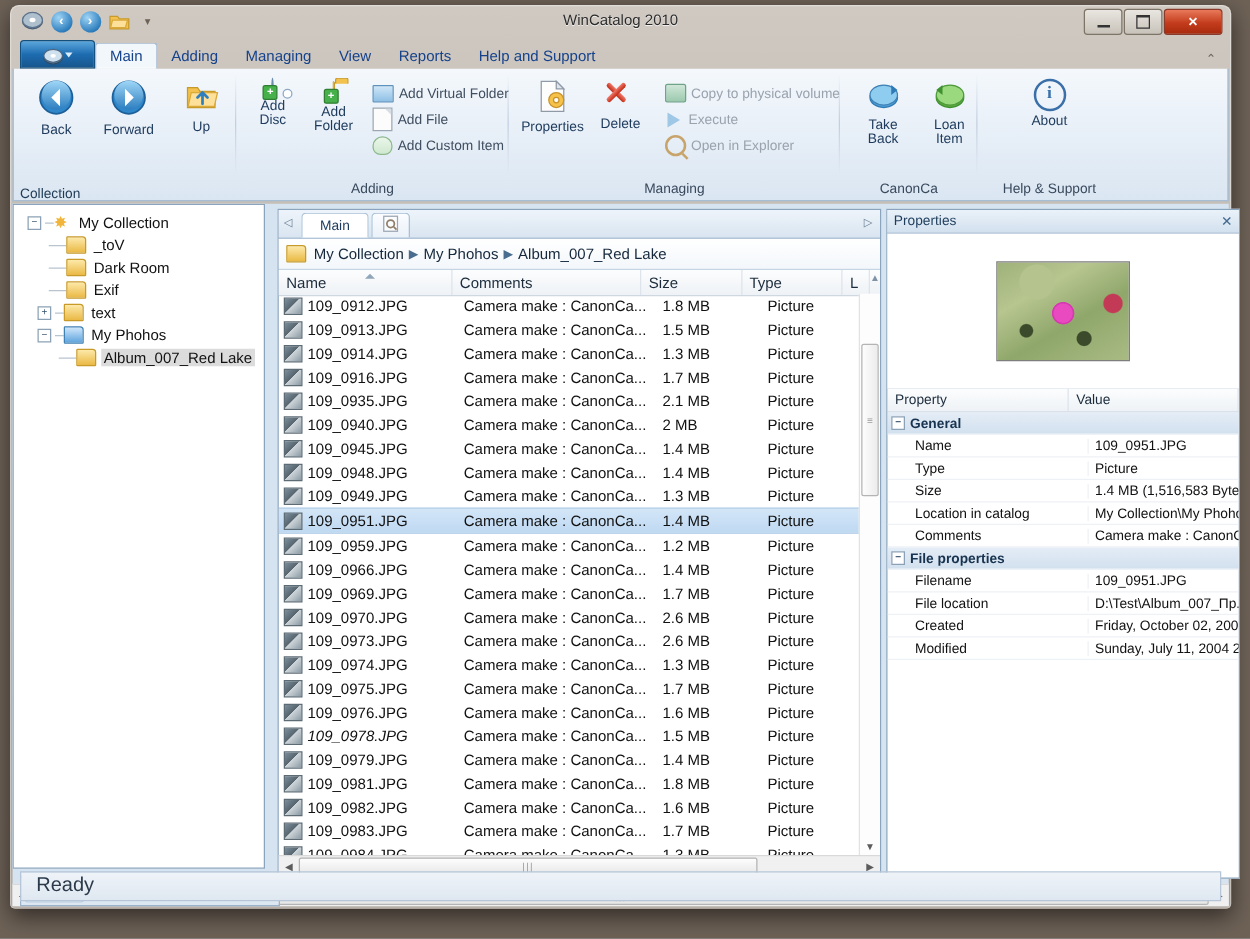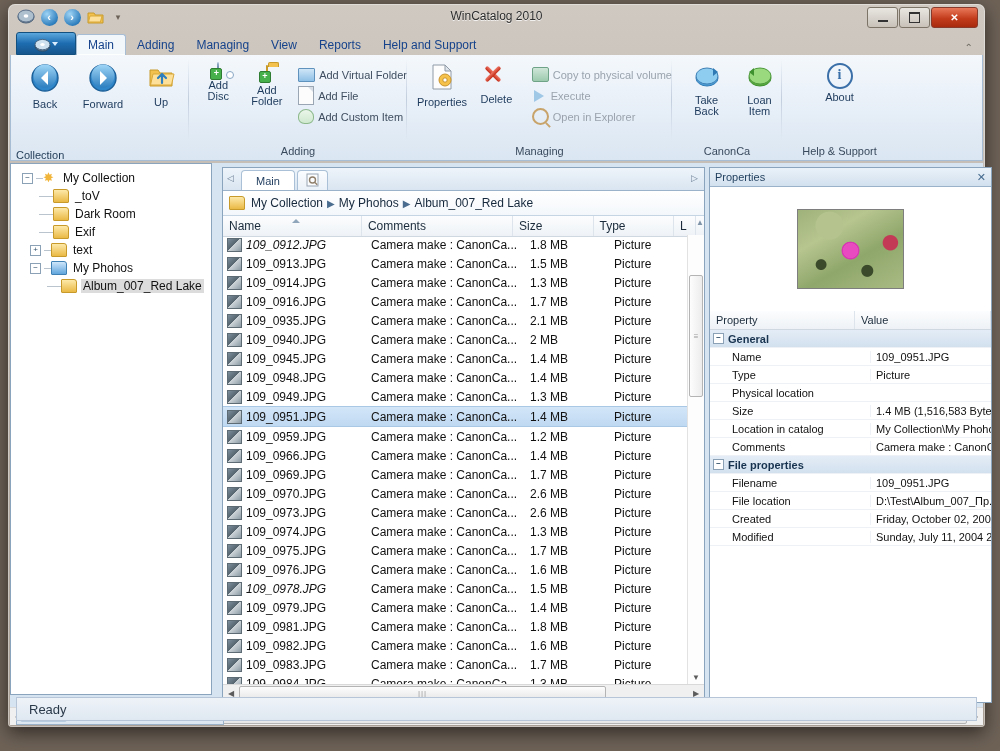--- a/index.html
+++ b/index.html
@@ -89,21 +89,21 @@
   .ico-vfolder{width:15px;height:12px;background:linear-gradient(to bottom,#cfe6f7,#8fc0e6);border:1px solid #5f93bd;border-radius:1px;position:relative;}
   .ico-custom{width:14px;height:13px;background:linear-gradient(to bottom,#eaf6ea,#cfe8cf);border:1px solid #8db98d;border-radius:50% 50% 40% 40%;position:relative;}
   .ico-copyvol{width:15px;height:13px;background:linear-gradient(to bottom,#cfe6d8,#9ccaae);border:1px solid #6fa387;border-radius:2px;}
   .ico-play{width:0;height:0;border-left:10px solid #9fc7e6;border-top:6px solid transparent;border-bottom:6px solid transparent;}
   .ico-mag{width:13px;height:13px;border-radius:50%;border:2px solid #c8a36a;position:relative;}
   .ico-mag:after{content:"";position:absolute;right:-4px;bottom:-3px;width:6px;height:2px;background:#c8a36a;transform:rotate(45deg);}
   
   #client{position:absolute;left:2px;right:2px;top:159px;bottom:2px;background:#d6e3f0;}
   #statusbar{position:absolute;left:6px;right:6px;bottom:4px;height:22px;
      background:linear-gradient(to bottom,#eef3f8,#dfe8f1);border:1px solid #b6c6d8;
-     display:flex;align-items:center;padding-left:12px;font-size:13px;color:#2b3a4a;}
+     display:flex;align-items:center;padding-left:12px;font-size:16px;color:#2b3a4a;}
   
   #leftpanel{left:6px;top:4px;width:200px;height:530px;background:#fff;border:1px solid #8aa4bd;}
   #lefthdr{position:absolute;left:6px;top:-14px;font-size:11px;color:#1f3a55;}
   #tree{position:absolute;left:0;right:0;top:0;bottom:18px;overflow:hidden;padding:6px 2px;}
   .trow{height:18px;display:flex;align-items:center;font-size:12px;color:#111;white-space:nowrap;}
   .trow.sel .tlabel{background:#dcdcdc;}
   .exp{width:9px;height:9px;border:1px solid #8ba1b5;background:#fff;font-size:8px;line-height:7px;
        text-align:center;color:#33506b;margin-right:3px;flex:0 0 auto;}
   .tdash{width:7px;height:1px;background:#b9c4cf;flex:0 0 auto;}
   .tfolder{width:14px;height:12px;background:linear-gradient(to bottom,#fde9a9,#eab945);
@@ -531,21 +531,21 @@
           </div>
         <div class="hcell" style="width:16px;">
             <span>L</span>
           </div>
         <div style="flex:1;display:flex;align-items:flex-start;justify-content:center;padding-top:2px;color:#7e93a8;font-size:8px;">▲</div>
       </div>
 
       <div id="rows">
           <div class="frow">
             <span class="pic-ico"></span>
-            <span class="fcell" style="width:119px;padding-left:0;font-style:italic;">109_0912.JPG</span>
+            <span class="fcell" style="width:119px;padding-left:0;">109_0912.JPG</span>
             <span class="fcell" style="width:153px;">Camera make : CanonCa...</span>
             <span class="fcell" style="width:78px;">1.8 MB</span>
             <span class="fcell" style="width:78px;">Picture</span>
           </div>
           <div class="frow">
             <span class="pic-ico"></span>
             <span class="fcell" style="width:119px;padding-left:0;">109_0913.JPG</span>
             <span class="fcell" style="width:153px;">Camera make : CanonCa...</span>
             <span class="fcell" style="width:78px;">1.5 MB</span>
             <span class="fcell" style="width:78px;">Picture</span>
@@ -740,24 +740,20 @@
             </div>
             <div class="prow">
               <span class="pkey indent">Name</span>
               <span class="pval">109_0951.JPG</span>
             </div>
             <div class="prow">
               <span class="pkey indent">Type</span>
               <span class="pval">Picture</span>
             </div>
             <div class="prow">
-              <span class="pkey indent">Physical location</span>
-              <span class="pval"></span>
-            </div>
-            <div class="prow">
               <span class="pkey indent">Size</span>
               <span class="pval">1.4 MB (1,516,583 Bytes)</span>
             </div>
             <div class="prow">
               <span class="pkey indent">Location in catalog</span>
               <span class="pval">My Collection\My Phoho...</span>
             </div>
             <div class="prow">
               <span class="pkey indent">Comments</span>
               <span class="pval">Camera make  : CanonC...</span>

